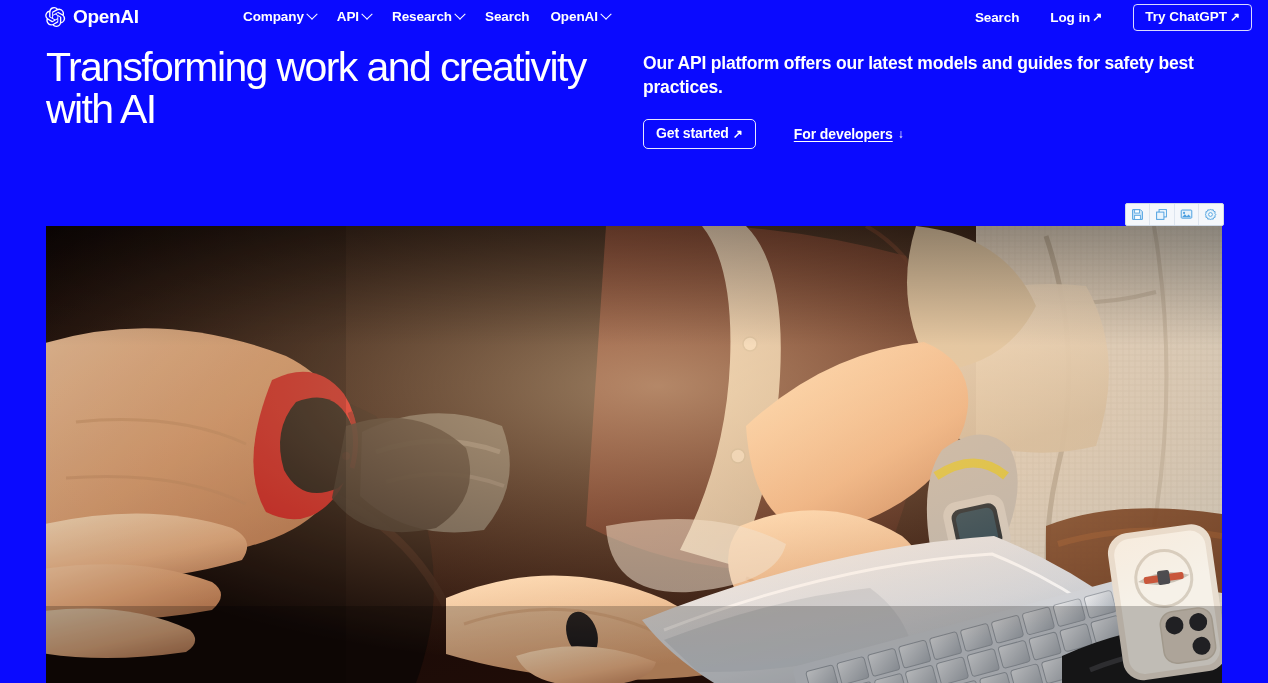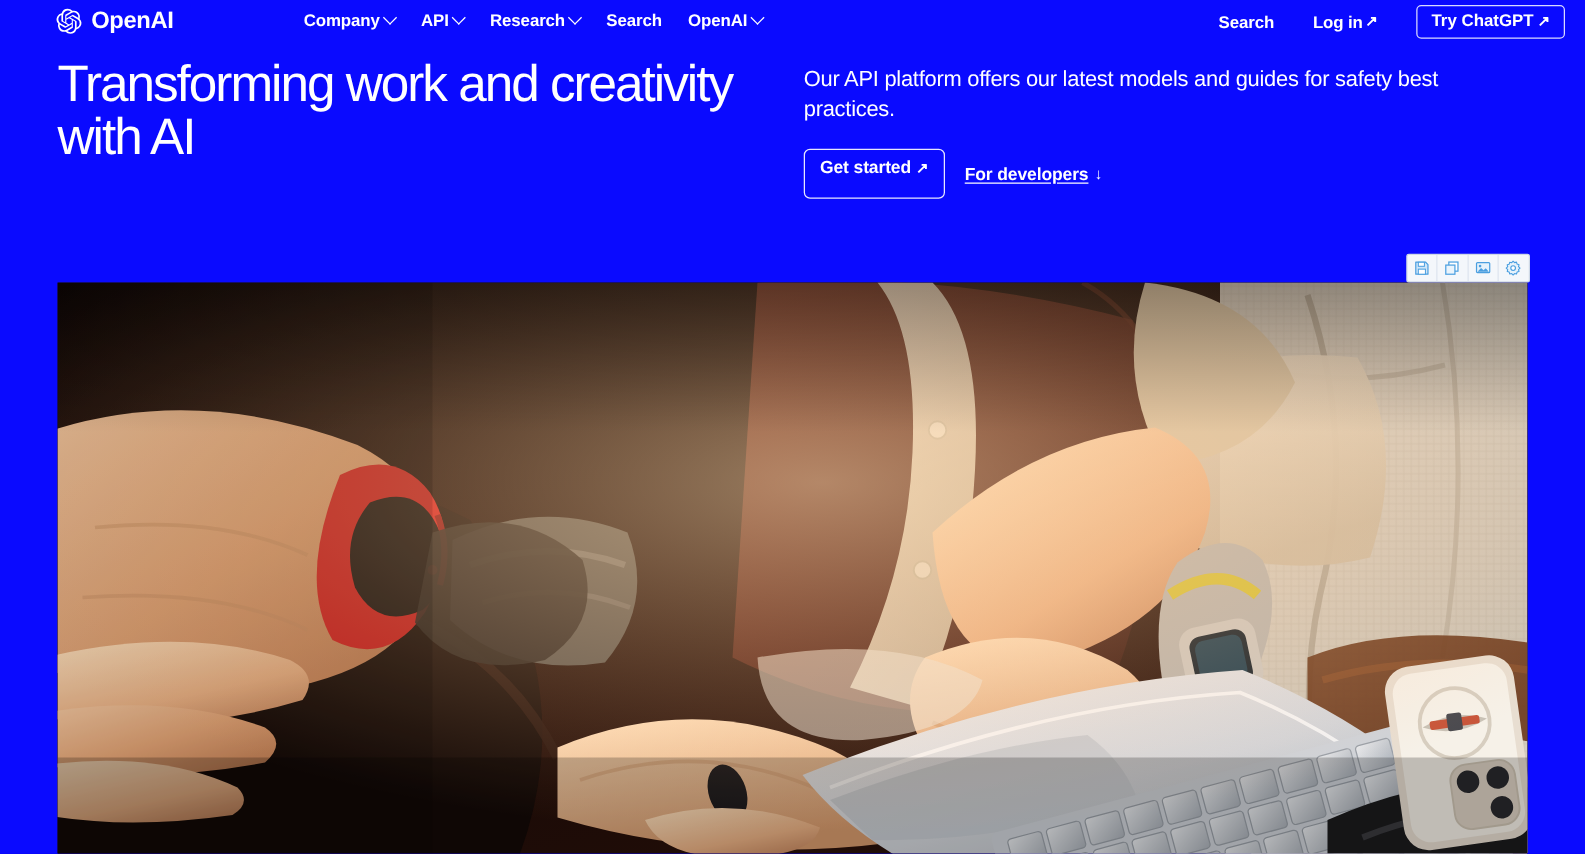--- a/index.html
+++ b/index.html
@@ -132,35 +132,35 @@
   }
   .hero-right {
     position: absolute;
     left: 643px; top: 9px;
     width: 580px;
   }
   .hero-sub {
     margin: 0;
     font-size: 17.5px;
     line-height: 1.38;
-    font-weight: 400;
+    font-weight: 700;
     color: #ffffff;
     letter-spacing: -0.2px;
     width: 570px;
   }
   .hero-ctas {
     margin-top: 20px;
     display: flex;
     align-items: center;
     gap: 16px;
   }
   .cta-primary {
     border: 1px solid rgba(255,255,255,0.9);
     border-radius: 5px;
-    padding: 6px 12px 17px 12px;
+    padding: 6px 12px 7px 12px;
     font-size: 14px;
     font-weight: 700;
     color: #fff;
     background: transparent;
     cursor: pointer;
     display: inline-flex;
     align-items: center;
     gap: 4px;
     line-height: 15px;
     font-family: "Liberation Sans", sans-serif;
@@ -169,20 +169,21 @@
   }
   .cta-link {
     font-size: 14px;
     font-weight: 700;
     color: #ffffff;
     cursor: pointer;
     display: inline-flex;
     align-items: center;
     gap: 5px;
     letter-spacing: -0.1px;
+    margin-left: 22px;
   }
   .cta-link .u { text-decoration: underline; text-underline-offset: 2px; }
 
   
   .img-toolbar {
     position: absolute;
     top: 203px; left: 1125px;
     width: 99px; height: 23px;
     background: #f4f7fb;
     border: 1px solid #cfd9e6;

